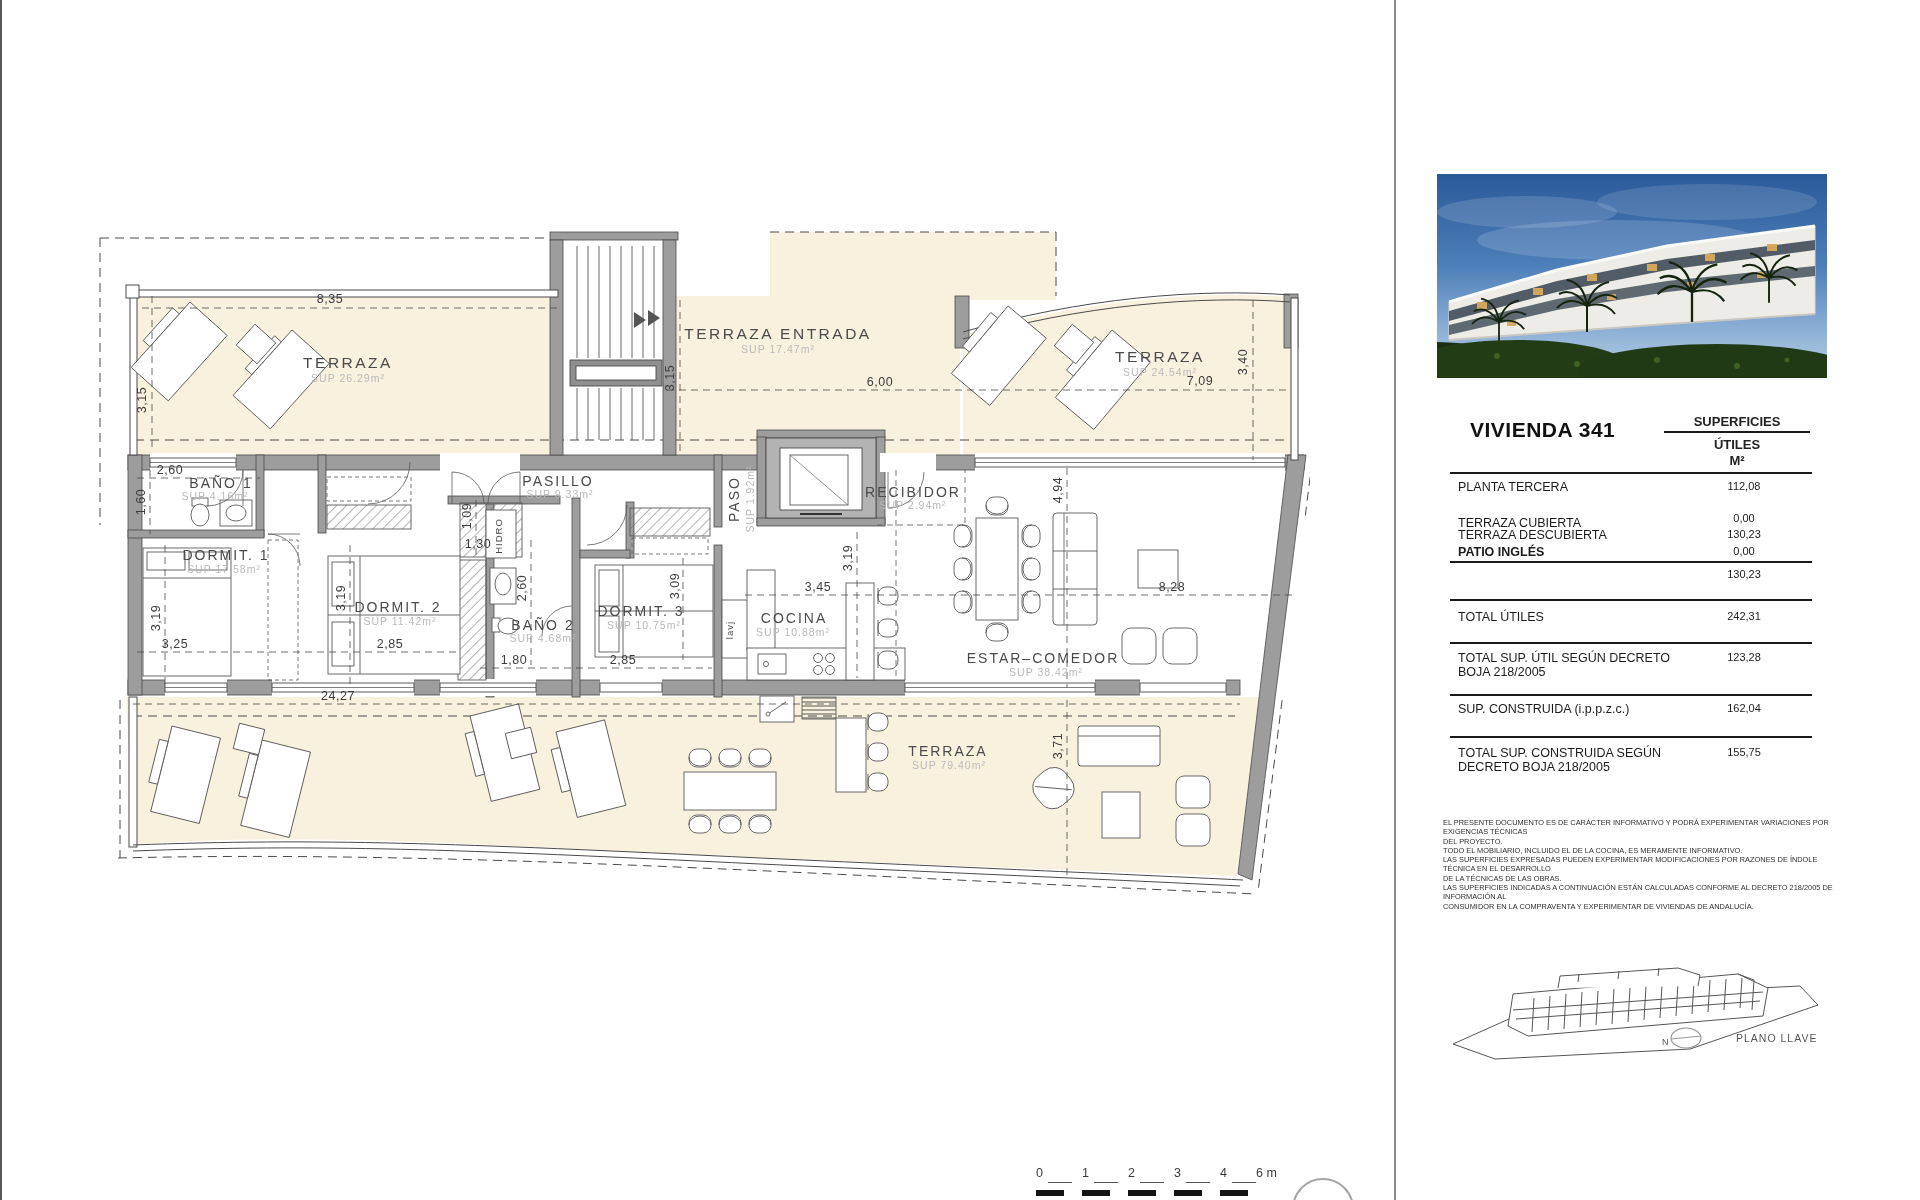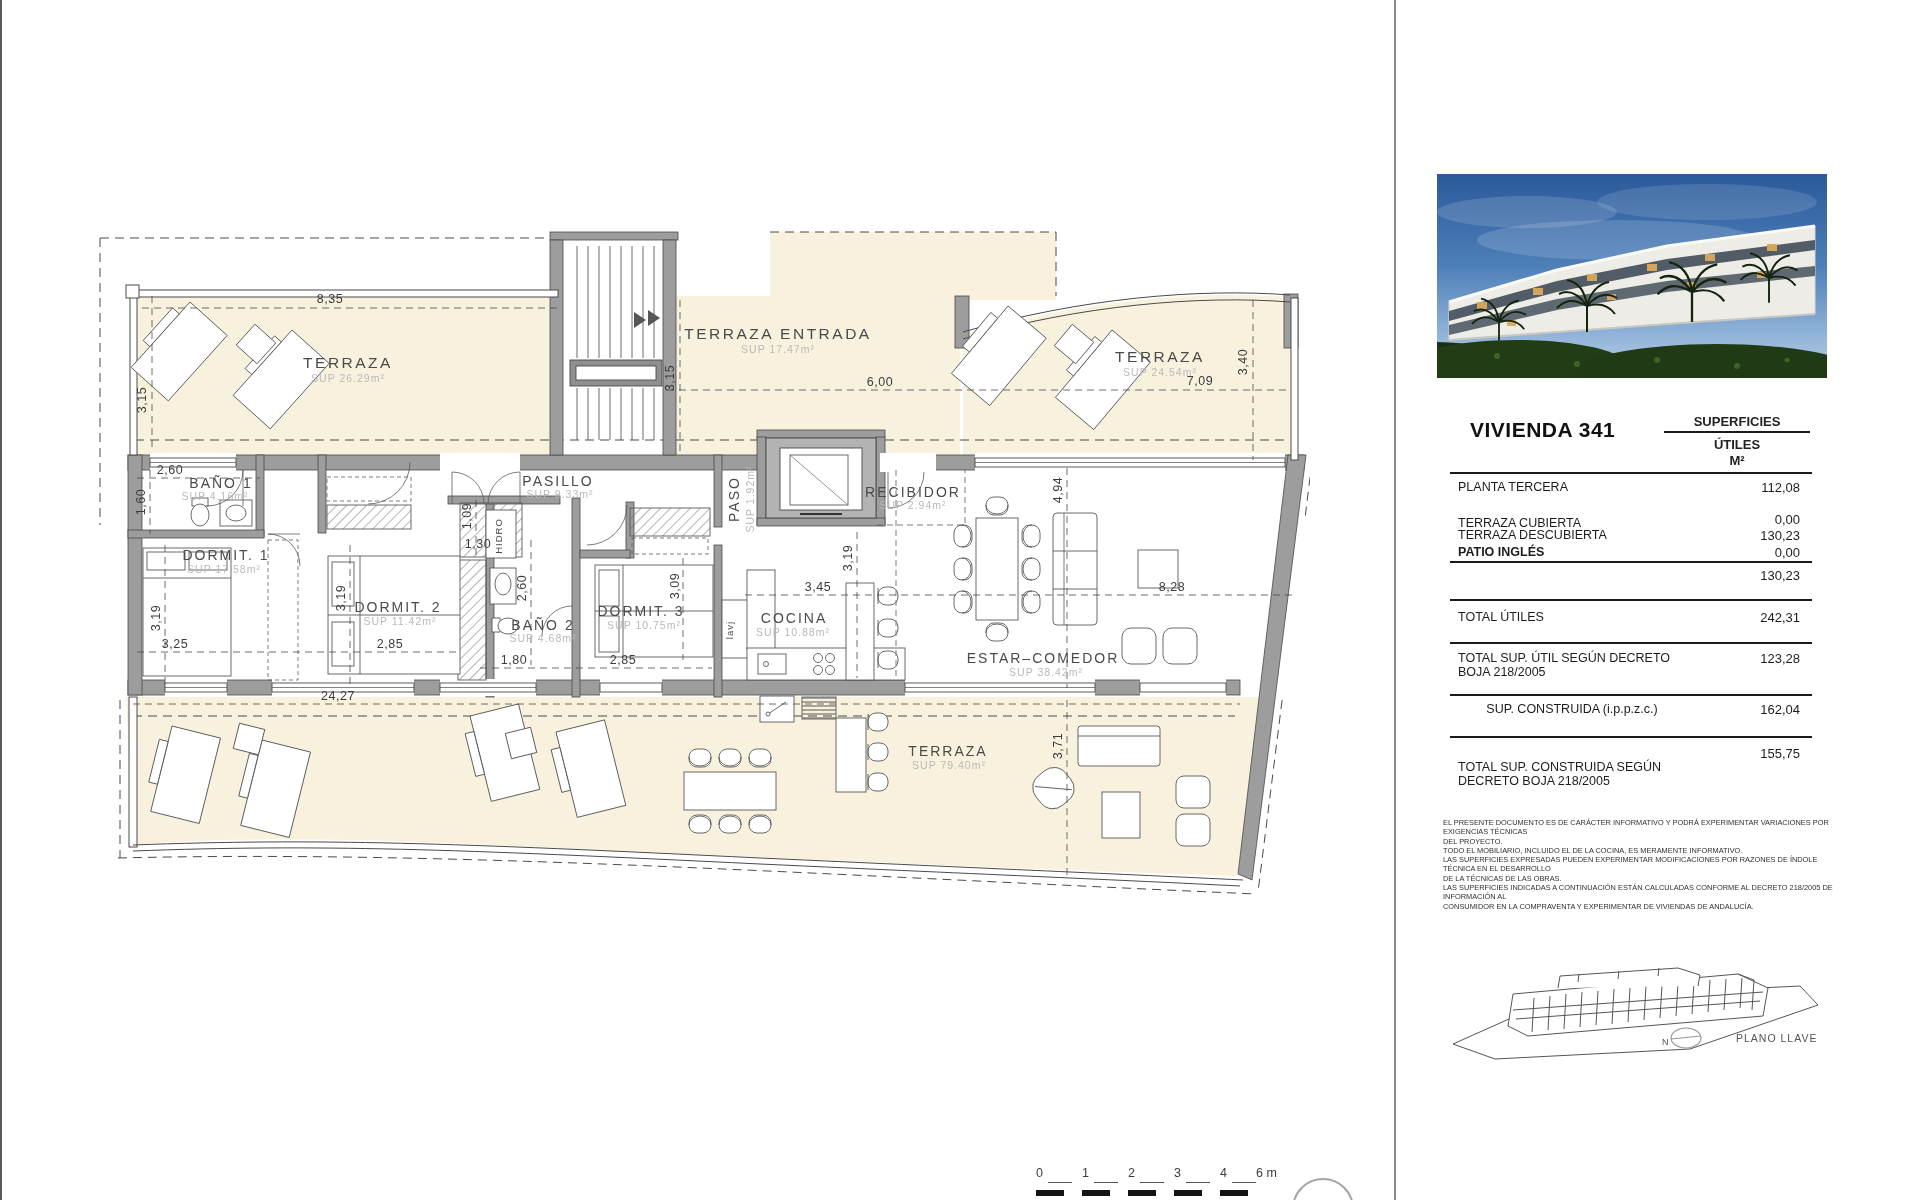--- a/index.html
+++ b/index.html
@@ -6,21 +6,21 @@
     font-family:"Liberation Sans", sans-serif;}
   .sheet{position:relative;width:1920px;height:1200px;background:#fff;}
   .edge-line{position:absolute;left:0;top:0;width:2px;height:1200px;background:#5a5a5a;}
   .divider{position:absolute;left:1394px;top:0;width:2px;height:1200px;background:#8a8a8a;}
   .photo{position:absolute;left:1437px;top:174px;width:390px;height:204px;}
   .tablewrap{position:absolute;left:1450px;top:408px;width:366px;height:400px;color:#111;}
   .t-title{position:absolute;left:20px;top:10px;font-size:21px;font-weight:bold;letter-spacing:.5px;}
   .t-h{position:absolute;left:212px;width:150px;text-align:center;font-size:13px;color:#222;font-weight:bold;}
   .rule{position:absolute;background:#1a1a1a;}
   .row-label{position:absolute;left:8px;width:228px;font-size:12.5px;line-height:14px;color:#1c1c1c;}
-  .row-value{position:absolute;left:238px;width:112px;text-align:right;font-size:13px;color:#1c1c1c;}
+  .row-value{position:absolute;left:238px;width:112px;text-align:center;font-size:11px;color:#1c1c1c;}
   .disclaimer{position:absolute;left:1443px;top:818px;width:392px;font-size:7.4px;line-height:9.3px;color:#2e2e2e;}
   .keyplan{position:absolute;left:1438px;top:948px;width:392px;height:122px;}
   .scalebar{position:absolute;left:1028px;top:1166px;width:270px;height:34px;font-size:12.5px;color:#3c3c3c;}
   .sb-num{position:absolute;top:0;}
   .sb-tick{position:absolute;top:16px;width:24px;height:1px;background:#555;}
   .sb-bar{position:absolute;top:24px;width:28px;height:6px;background:#141414;}
   .scale-circle{position:absolute;left:1292px;top:1178px;width:58px;height:58px;border:2px solid #a5a5a5;border-radius:50%;background:#fff;}
   svg text{font-family:"Liberation Sans", sans-serif;}
   .rname{fill:#4a4a4a;font-size:14px;letter-spacing:2px;}
   .rbig{fill:#4a4a4a;font-size:15.5px;letter-spacing:2.5px;}
@@ -506,24 +506,24 @@
     <div class="rule" style="left:0;top:153px;width:362px;height:2px;"></div>
     <div class="row-label" style="top:160px;"></div>
     <div class="row-value" style="top:160px;">130,23</div>
     <div class="rule" style="left:0;top:191px;width:362px;height:2px;"></div>
     <div class="row-label" style="top:202px;">TOTAL ÚTILES</div>
     <div class="row-value" style="top:202px;">242,31</div>
     <div class="rule" style="left:0;top:234px;width:362px;height:2px;"></div>
     <div class="row-label" style="top:243px;">TOTAL SUP. ÚTIL SEGÚN DECRETO BOJA 218/2005</div>
     <div class="row-value" style="top:243px;">123,28</div>
     <div class="rule" style="left:0;top:286px;width:362px;height:2px;"></div>
-    <div class="row-label" style="top:294px;text-align:center;">SUP. CONSTRUIDA (i.p.p.z.c.)</div>
+    <div class="row-label" style="top:294px;">SUP. CONSTRUIDA (i.p.p.z.c.)</div>
     <div class="row-value" style="top:294px;">162,04</div>
     <div class="rule" style="left:0;top:328px;width:362px;height:2px;"></div>
-    <div class="row-label" style="top:352px;">TOTAL SUP. CONSTRUIDA SEGÚN DECRETO BOJA 218/2005</div>
+    <div class="row-label" style="top:338px;">TOTAL SUP. CONSTRUIDA SEGÚN DECRETO BOJA 218/2005</div>
     <div class="row-value" style="top:338px;">155,75</div>
   </div>
 
   <div class="disclaimer">
     <div>EL PRESENTE DOCUMENTO ES DE CARÁCTER INFORMATIVO Y PODRÁ EXPERIMENTAR VARIACIONES POR EXIGENCIAS TÉCNICAS</div>
     <div>DEL PROYECTO.</div>
     <div>TODO EL MOBILIARIO, INCLUIDO EL DE LA COCINA, ES MERAMENTE INFORMATIVO.</div>
     <div>LAS SUPERFICIES EXPRESADAS PUEDEN EXPERIMENTAR MODIFICACIONES POR RAZONES DE ÍNDOLE TÉCNICA EN EL DESARROLLO</div>
     <div>DE LA TÉCNICAS DE LAS OBRAS.</div>
     <div>LAS SUPERFICIES INDICADAS A CONTINUACIÓN ESTÁN CALCULADAS CONFORME AL DECRETO 218/2005 DE INFORMACIÓN AL</div>

